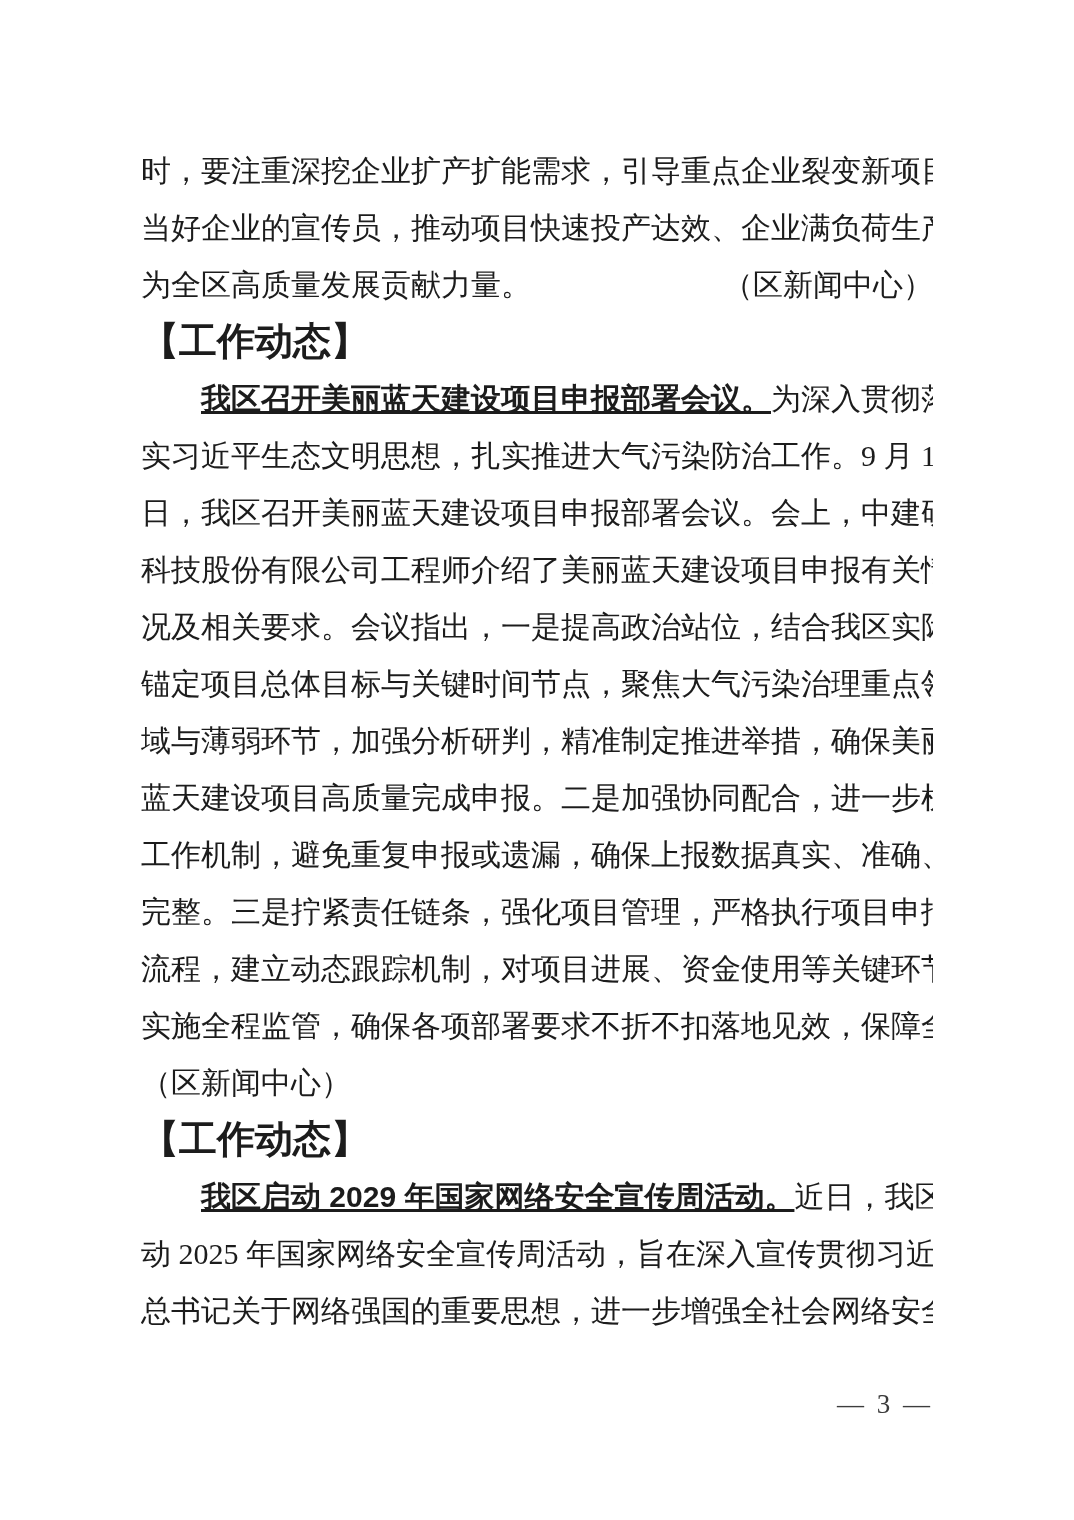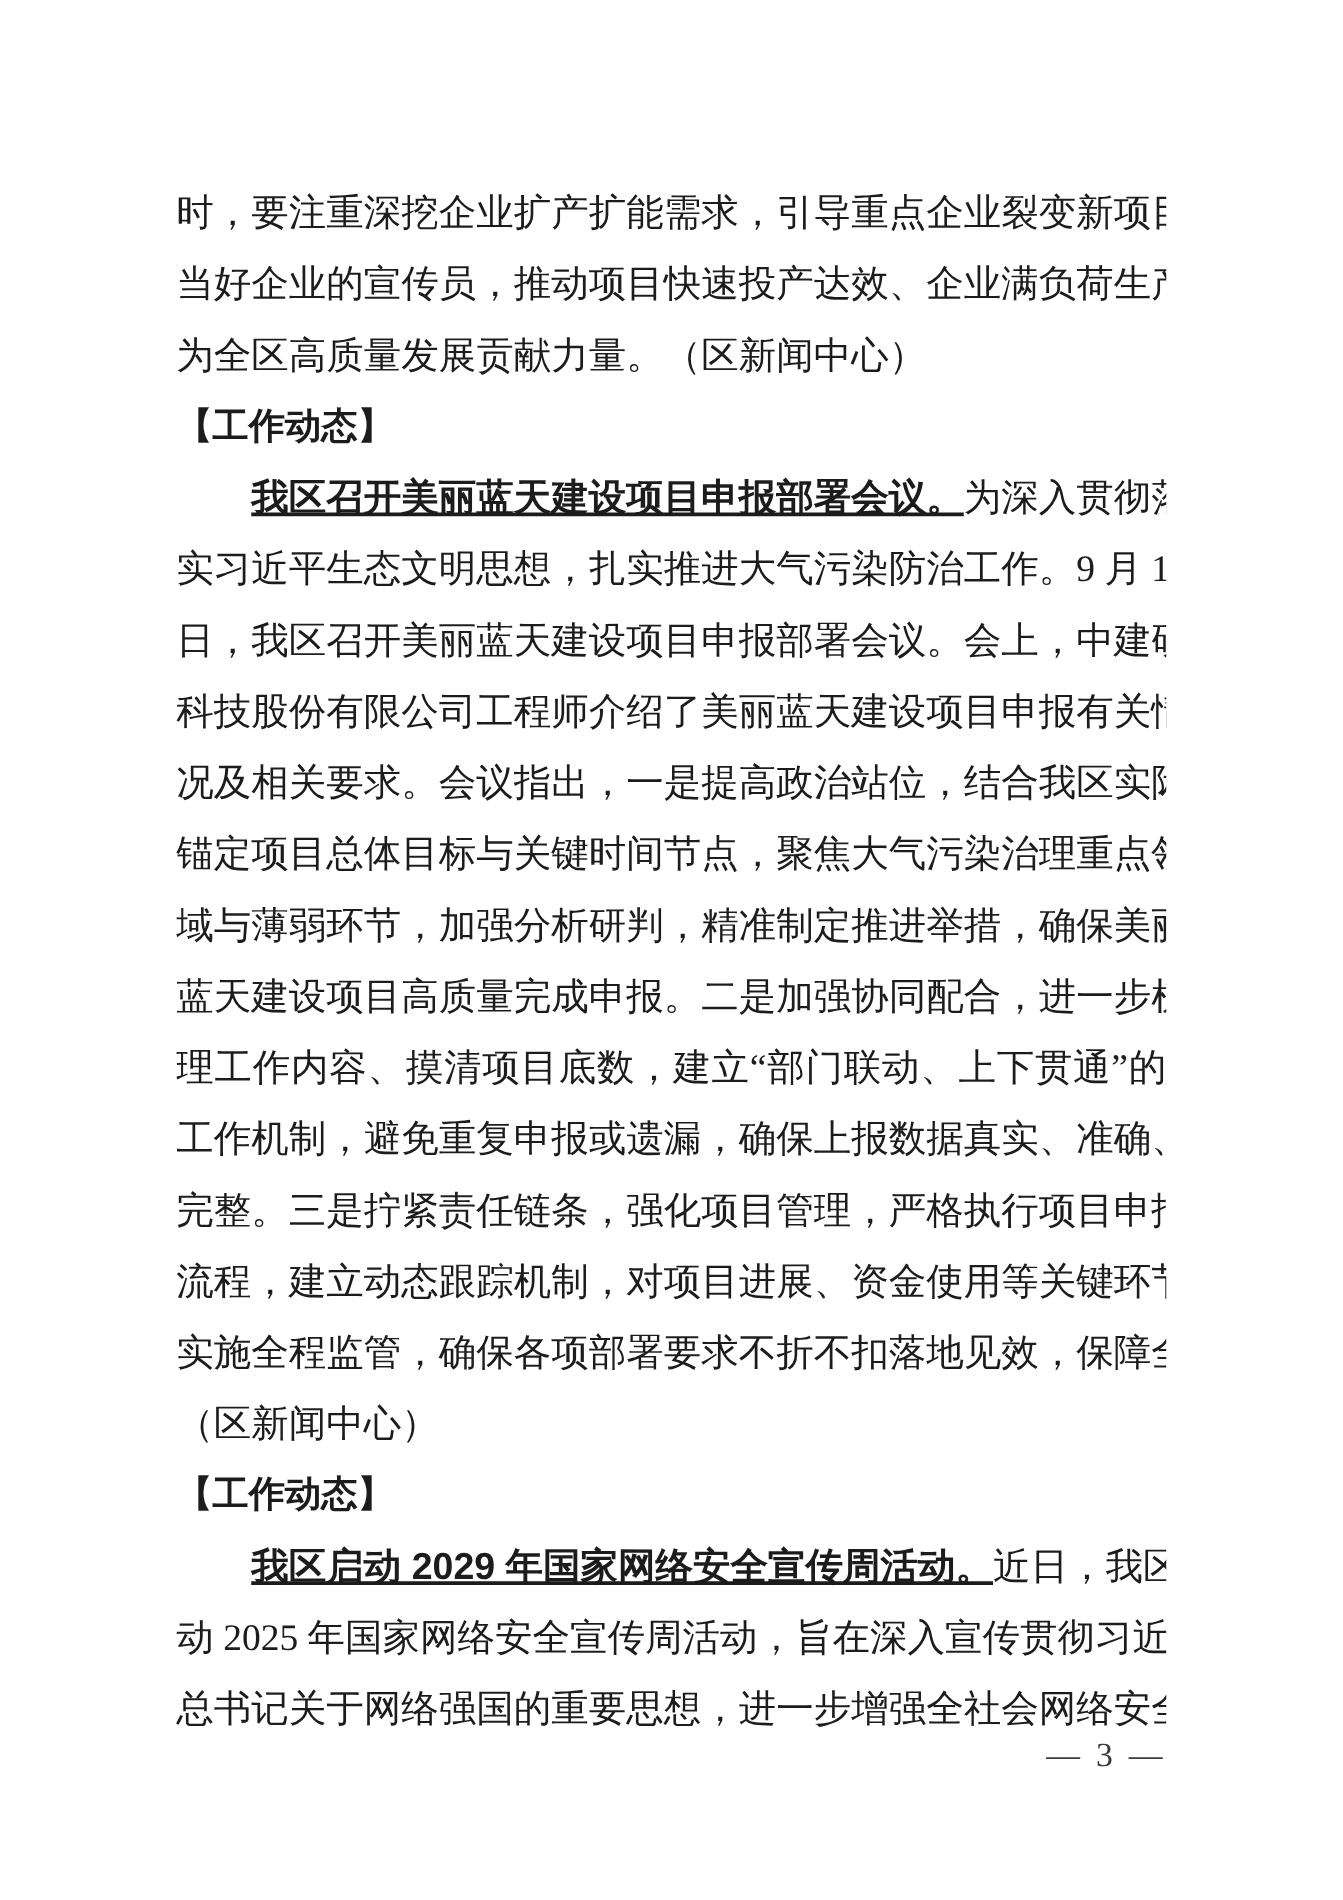--- a/index.html
+++ b/index.html
@@ -22,27 +22,28 @@
     line-height: 57px;
     font-size: 30px;
     font-family: "Liberation Serif", "DejaVu Serif", serif;
     text-align: justify;
     text-align-last: justify;
     overflow: hidden;
     white-space: nowrap;
   }
   .line.flexline {
     display: flex;
+    justify-content: space-between;
     text-align: left;
     text-align-last: auto;
   }
   .line.header-line {
     font-family: "Liberation Sans", "DejaVu Sans", sans-serif;
     font-weight: 700;
-    font-size: 29px;
+    font-size: 38px;
     text-align: left;
     text-align-last: auto;
   }
   .lead-bold {
     font-family: "Liberation Sans", "DejaVu Sans", sans-serif;
     font-weight: 700;
     text-decoration: underline;
   }
   .indent-line { text-indent: 60px; }
   .page-number {
@@ -78,21 +79,20 @@
       <div class="line indent-line">
         <span class="lead-bold">我区召开美丽蓝天建设项目申报部署会议。</span><span>为深入贯彻落</span>
       </div>
       <div class="line">实习近平生态文明思想，扎实推进大气污染防治工作。9 月 18</div>
       <div class="line">日，我区召开美丽蓝天建设项目申报部署会议。会上，中建研</div>
       <div class="line">科技股份有限公司工程师介绍了美丽蓝天建设项目申报有关情</div>
       <div class="line">况及相关要求。会议指出，一是提高政治站位，结合我区实际，</div>
       <div class="line">锚定项目总体目标与关键时间节点，聚焦大气污染治理重点领</div>
       <div class="line">域与薄弱环节，加强分析研判，精准制定推进举措，确保美丽</div>
       <div class="line">蓝天建设项目高质量完成申报。二是加强协同配合，进一步梳</div>
-      <div class="line">理工作内容、摸清项目底数，建立“部门联动、上下贯通”的</div>
       <div class="line">工作机制，避免重复申报或遗漏，确保上报数据真实、准确、</div>
       <div class="line">完整。三是拧紧责任链条，强化项目管理，严格执行项目申报</div>
       <div class="line">流程，建立动态跟踪机制，对项目进展、资金使用等关键环节</div>
       <div class="line">实施全程监管，确保各项部署要求不折不扣落地见效，保障全</div>
       <div class="line flexline">
         <span>（区新闻中心）</span>
       </div>
     </div>
 
     <div class="line header-line">【工作动态】</div>

